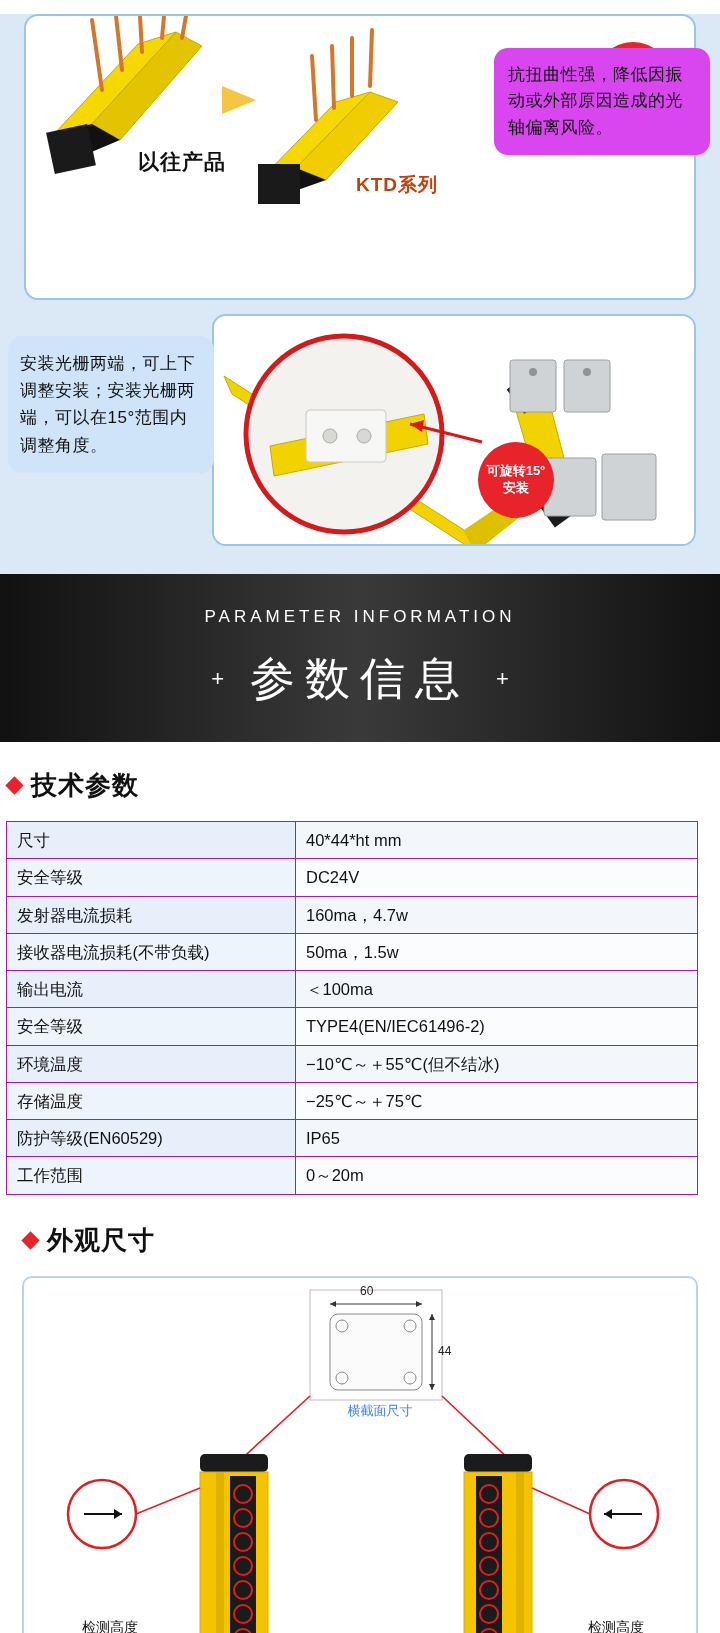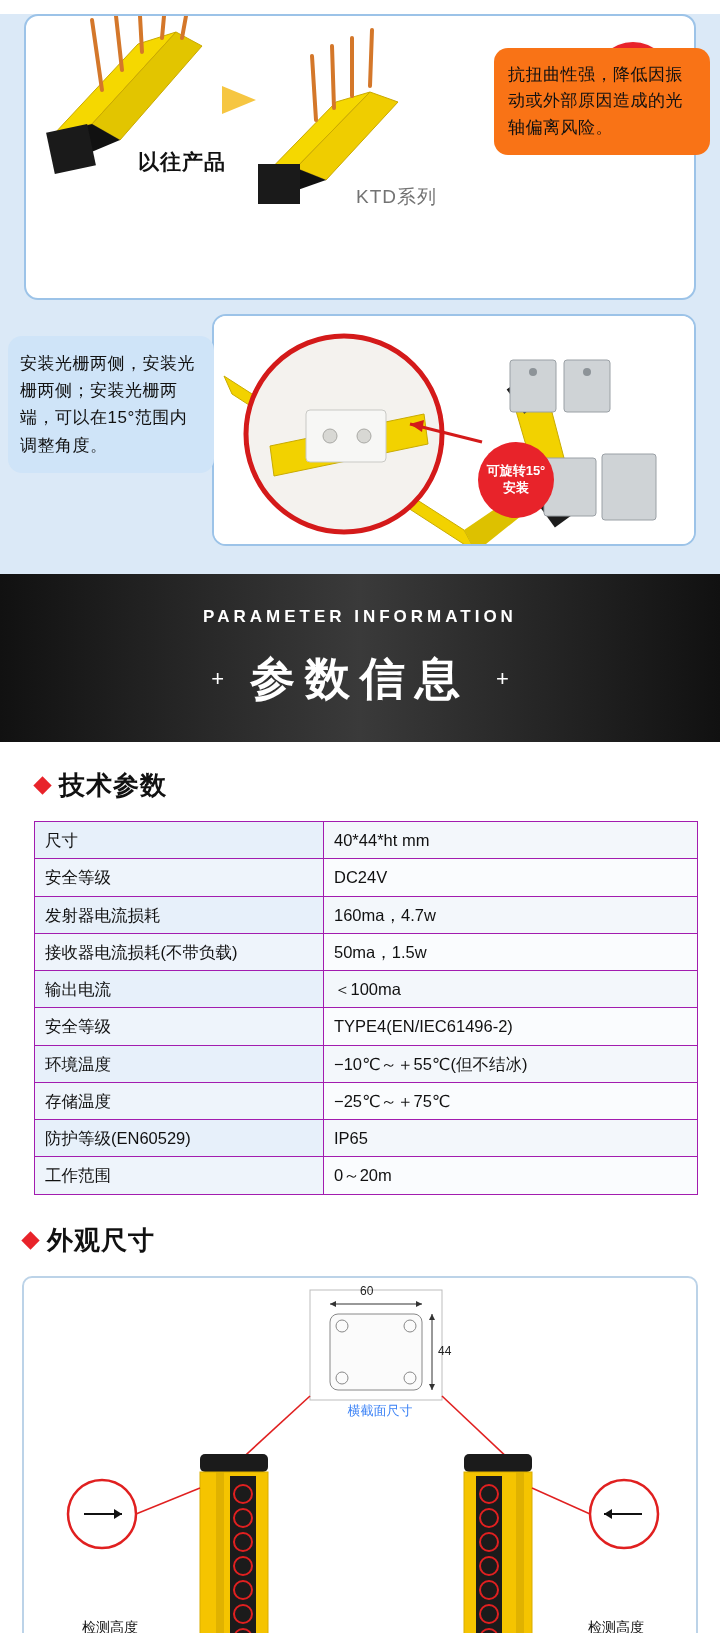--- a/index.html
+++ b/index.html
@@ -29,38 +29,38 @@
     height:286px;
     box-sizing:border-box;
   }
   .illus1{position:absolute;inset:0;}
   .label-old{
     position:absolute;left:112px;top:132px;
     font-size:21px;color:#111;font-weight:600;
     letter-spacing:1px;
   }
   .label-ktd{
-    position:absolute;left:330px;top:168px;
-    font-size:19px;color:#737373;font-weight:400;
+    position:absolute;left:330px;top:156px;
+    font-size:19px;color:#c2410c;font-weight:700;
     letter-spacing:1px;
   }
   .badge-red{
     position:absolute;right:22px;top:26px;
     width:78px;height:78px;border-radius:50%;
     background:#e8232a;color:#fff;
     display:flex;align-items:center;justify-content:center;
     text-align:center;line-height:1.25;
     font-size:14px;font-weight:700;
     box-shadow:0 2px 4px rgba(0,0,0,.15);
   }
 
   .bubble-right{
     position:absolute;right:10px;top:34px;
     width:216px;
-    background:#f97316;
+    background:#d946ef;
     border-radius:14px;
     padding:14px 14px;
     box-sizing:border-box;
     font-size:17px;line-height:1.55;color:#111;
     letter-spacing:.5px;
   }
 
   
   .card2{
     position:relative;
@@ -94,30 +94,30 @@
   }
 
   
   .banner{
     background:linear-gradient(90deg,#111 0%,#3a3a3a 50%,#111 100%);
     height:168px;
     display:flex;flex-direction:column;align-items:center;justify-content:center;
     color:#fff;
   }
   .banner-en{
-    font-size:17px;letter-spacing:4px;font-weight:700;margin-bottom:22px;
+    font-size:17px;letter-spacing:4px;font-weight:400;margin-bottom:22px;
   }
   .banner-cn-wrap{display:flex;align-items:center;gap:26px;}
   .banner-cn{
-    font-size:45px;font-weight:700;letter-spacing:10px;
+    font-size:45px;font-weight:400;letter-spacing:10px;
   }
   .plus{font-size:22px;color:#fff;font-weight:400;}
 
   
-  .params{padding:26px 22px 6px 34px;}
+  .params{padding:26px 22px 6px 6px;}
   .sec-title{
     display:flex;align-items:center;gap:10px;
     font-size:26px;font-weight:800;color:#111;
     margin:0 0 18px 2px;letter-spacing:1px;
   }
   .diamond{
     width:13px;height:13px;background:#e8232a;
     transform:rotate(45deg);display:inline-block;
   }
   table.spec{
@@ -240,21 +240,21 @@
         <polygon points="196,108 210,104 208,116" fill="#d41a1a"></polygon>
       </svg>
       <div class="badge-red2">
         <span>
           <span>可旋转15°</span><br>
           <span>安装</span>
         </span>
       </div>
     </div>
 
-    <div class="bubble-left">安装光栅两侧，安装光栅两侧；安装光栅两端，可以在15°范围内调整角度。</div>
+    <div class="bubble-left">安装光栅两端，可上下调整安装；安装光栅两端，可以在15°范围内调整角度。</div>
   </section>
 
   <section class="banner">
     <div class="banner-en">PARAMETER INFORMATION</div>
     <div class="banner-cn-wrap">
       <span class="plus">+</span>
       <span class="banner-cn">参数信息</span>
       <span class="plus">+</span>
     </div>
   </section>

